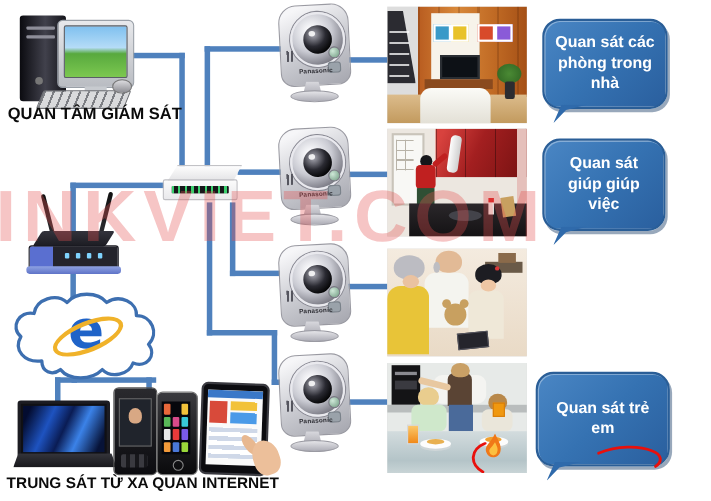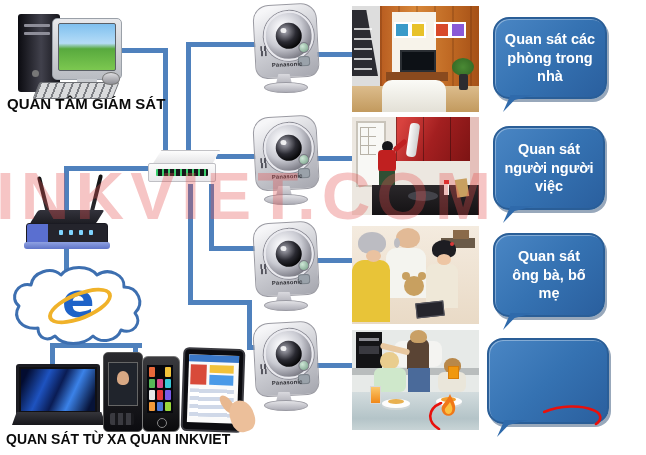--- a/index.html
+++ b/index.html
@@ -322,21 +322,21 @@
       <div class="blk1"></div>
       <div class="blk2"></div>
       <div class="blk3"></div>
       <div class="rows"></div>
     </div>
   </div>
   <div class="abs hand">
     <div class="thumb"></div>
     <div class="palm"></div>
   </div>
-  <div class="caption" style="left:6px;top:431px;font-size:14px;">QUAN SÁT TỪ XA QUAN INKVIET</div>
+  <div class="caption" style="left:6px;top:431px;font-size:14px;">TRUNG SÁT TỪ XA QUAN INTERNET</div>
 
   <div class="camera" style="top:4px;">
     <div class="cam-body">
       <div class="cam-lens">
           <div class="cam-iris"></div>
           <div class="cam-glint"></div>
         </div>
       <div class="cam-slits"></div>
       <div class="cam-led"></div>
       <div class="cam-btn"></div>
@@ -469,28 +469,25 @@
     <div class="p4-oj"></div>
   </div>
 
   <div id="watermark">INKVIET.COM</div>
 
   <div class="bubble" style="left:493px;top:17px;width:114px;height:82px;">
     <span>Quan sát các phòng trong nhà</span>
     <div class="tail"></div>
   </div>
   <div class="bubble" style="left:493px;top:126px;width:112px;height:84px;">
-    <span>Quan sát người người việc</span>
+    <span>Quan sát giúp giúp việc</span>
     <div class="tail"></div>
   </div>
-  <div class="bubble" style="left:493px;top:233px;width:112px;height:84px;">
-    <span>Quan sát ông bà, bố mẹ</span>
-    <div class="tail"></div>
-  </div>
   <div class="bubble" style="left:487px;top:338px;width:122px;height:86px;">
+    <span>Quan sát trẻ em</span>
     <div class="tail"></div>
   </div>
 
   <svg class="arc" style="left:424px;top:402px;" width="20" height="28">
     <path d="M17 1 C3 7 3 20 15 27" fill="none" stroke="#e8100c" stroke-width="2.6" stroke-linecap="round"></path>
   </svg>
   <div class="flame">
     <svg width="16" height="26" viewBox="0 0 16 26">
       <path d="M9 0 C12 7 15 10 14 16 C13 23 3 24 1 17 C-1 11 5 9 9 0 Z" fill="#f07818"></path>
       <path d="M9 8 C11 12 12 14 11 17 C10 21 5 21 4 17 C3 14 6 13 9 8 Z" fill="#fcc040"></path>

